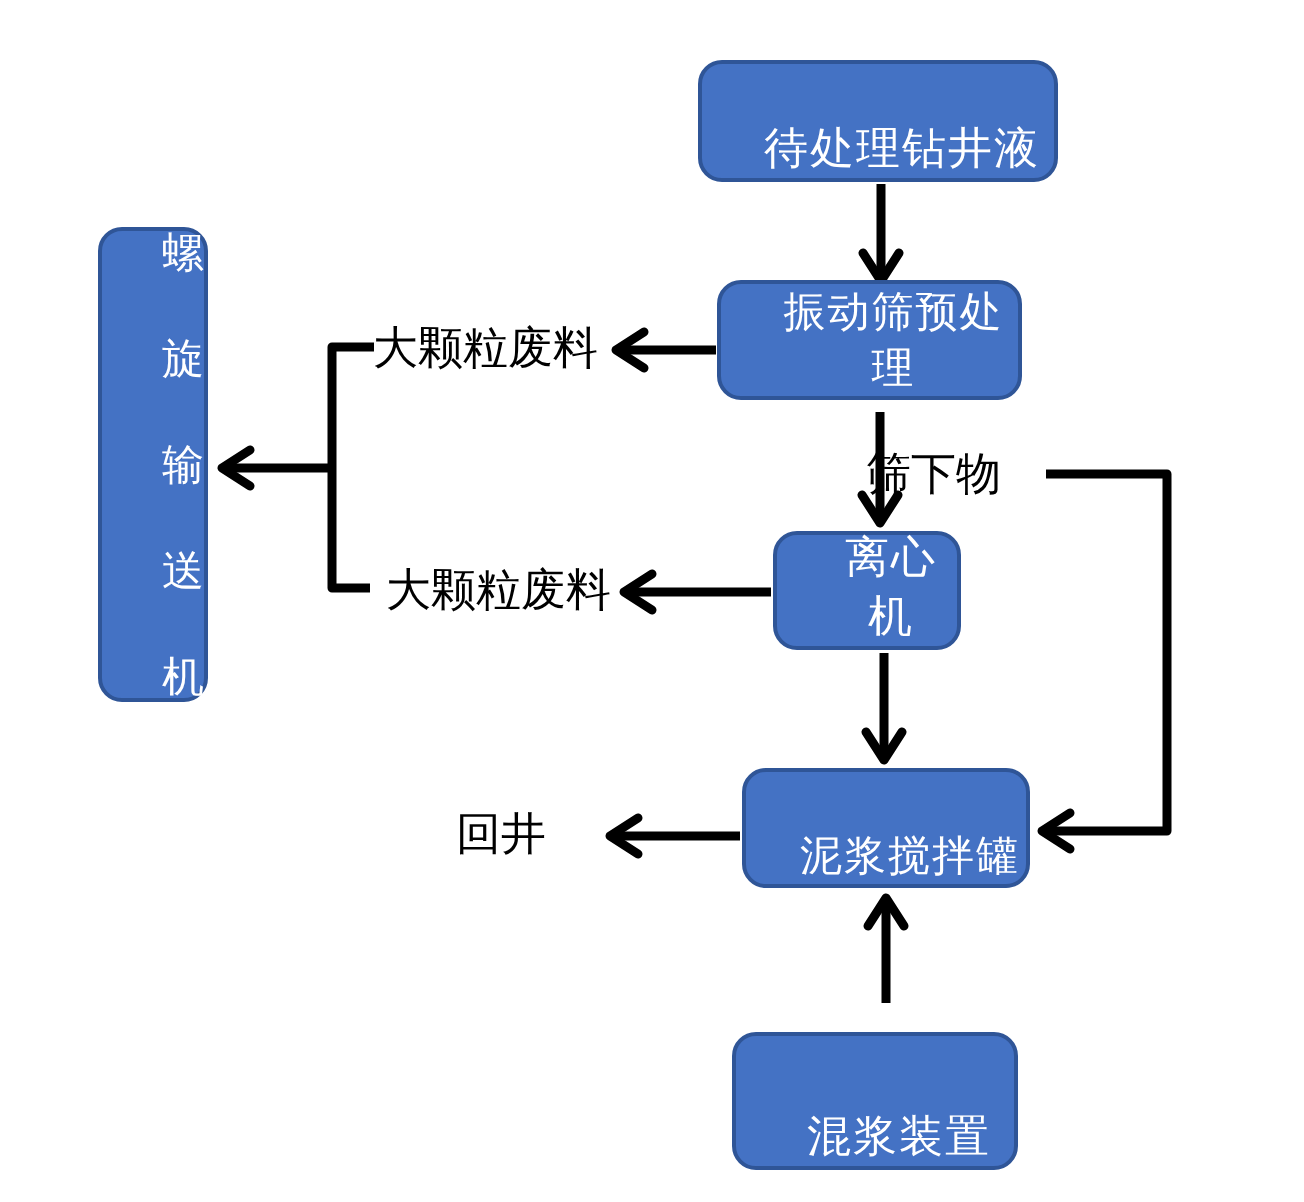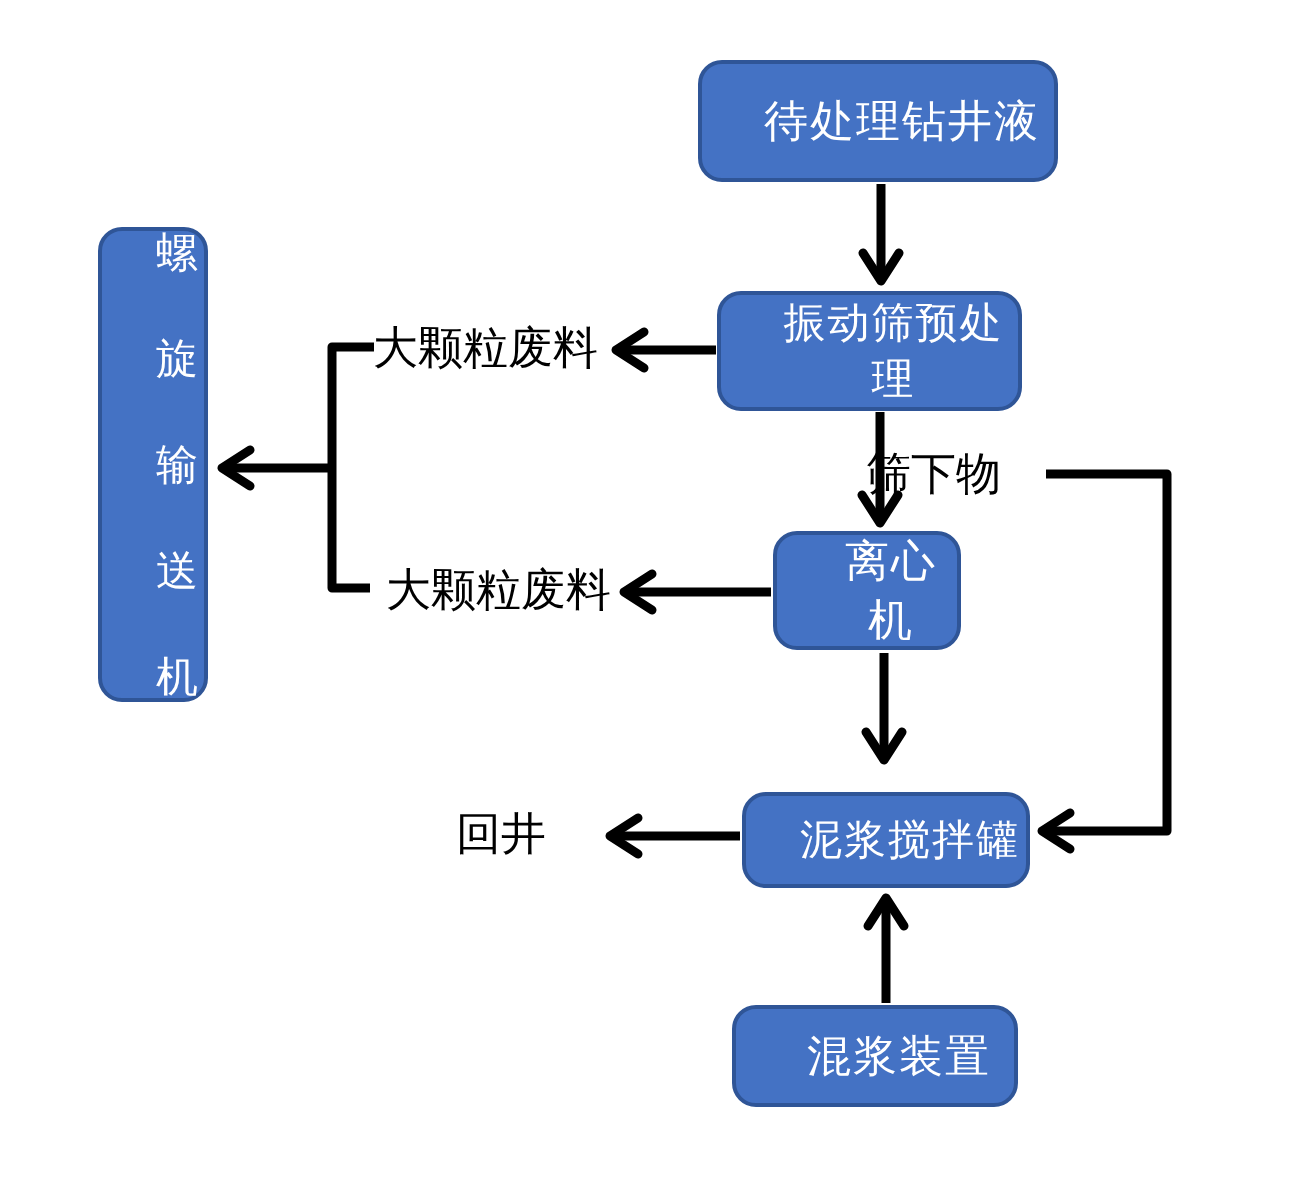--- a/index.html
+++ b/index.html
@@ -27,35 +27,35 @@
     color: var(--line);
     pointer-events: none;
   }
   .node {
     position: absolute;
     background: var(--box-fill);
     border: 4px solid var(--box-border);
     border-radius: 24px;
     color: var(--box-text);
     display: flex;
-    align-items: center;
+    align-items: flex-end;
     justify-content: center;
     text-align: center;
     font-size: 44px;
     letter-spacing: 2px;
     padding-left: 48px;
   }
   .node-pending   { left: 698px; top: 60px;   width: 360px; height: 122px; }
-  .node-shaker    { left: 717px; top: 291px;  width: 305px; height: 120px; font-size: 42px; }
+  .node-shaker    { left: 717px; top: 280px;  width: 305px; height: 120px; font-size: 42px; }
   .node-screw     { left: 98px;  top: 227px;  width: 110px; height: 475px;
                     flex-direction: column; justify-content: center; gap: 50px;
                     font-size: 42px; letter-spacing: 0; }
   .node-centrifuge{ left: 773px; top: 531px;  width: 188px; height: 119px; }
-  .node-tank      { left: 742px; top: 792px;  width: 288px; height: 96px; font-size: 42px; }
-  .node-mixer     { left: 732px; top: 1005px; width: 286px; height: 102px; }
+  .node-tank      { left: 742px; top: 768px;  width: 288px; height: 120px; font-size: 42px; }
+  .node-mixer     { left: 732px; top: 1032px; width: 286px; height: 138px; }
   .flow-label {
     position: absolute;
     color: var(--label-text);
     font-size: 45px;
     text-align: left;
     white-space: nowrap;
     line-height: 1;
   }
   .label-waste-top    { left: 373px; top: 326px; width: 232px; }
   .label-waste-bottom { left: 386px; top: 568px; width: 218px; }

